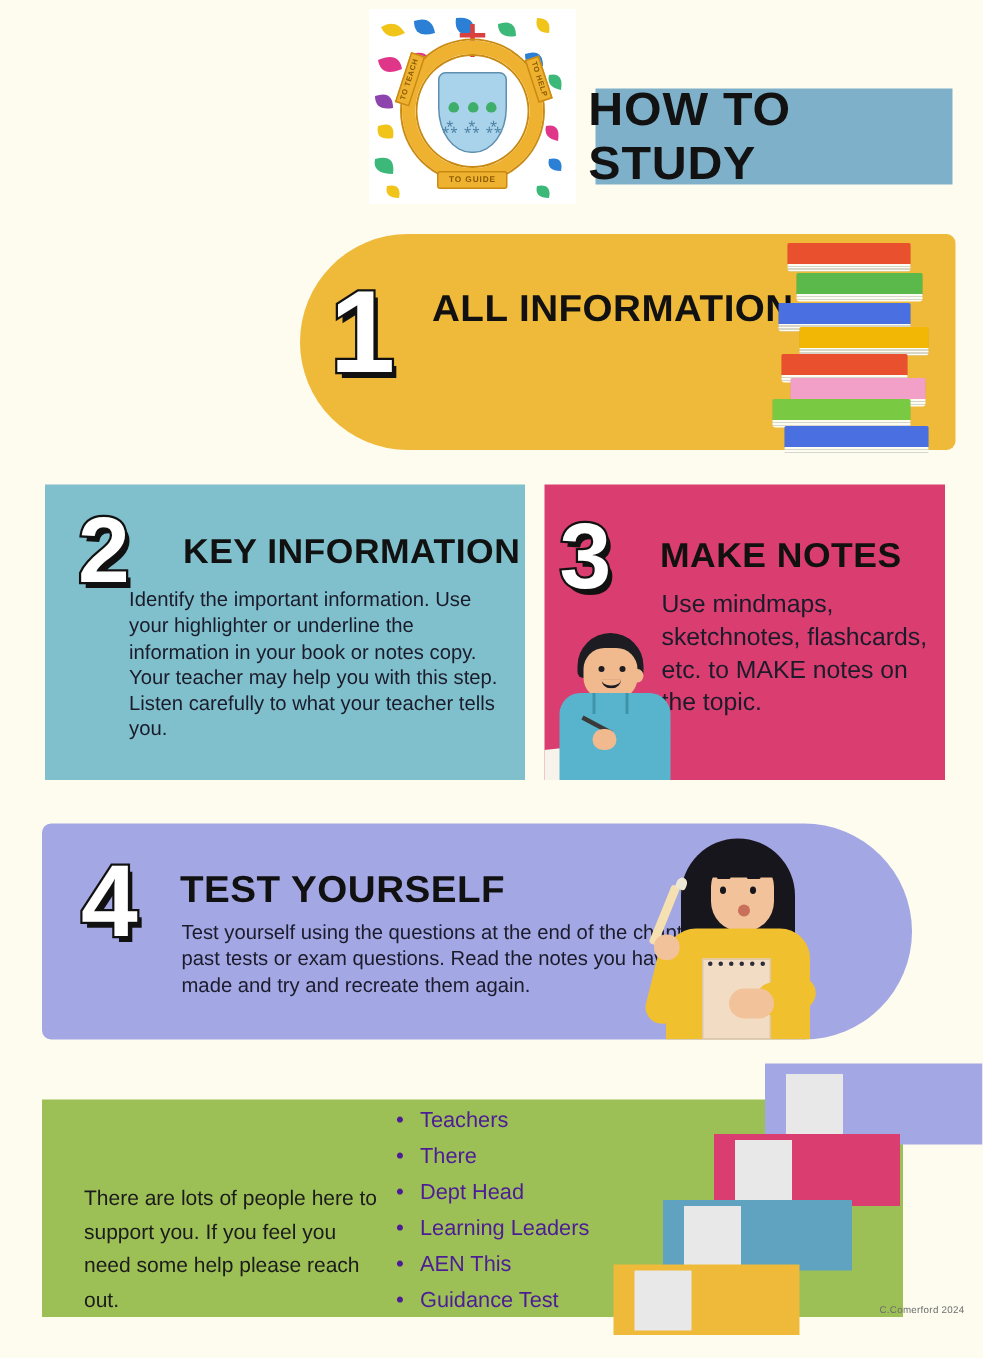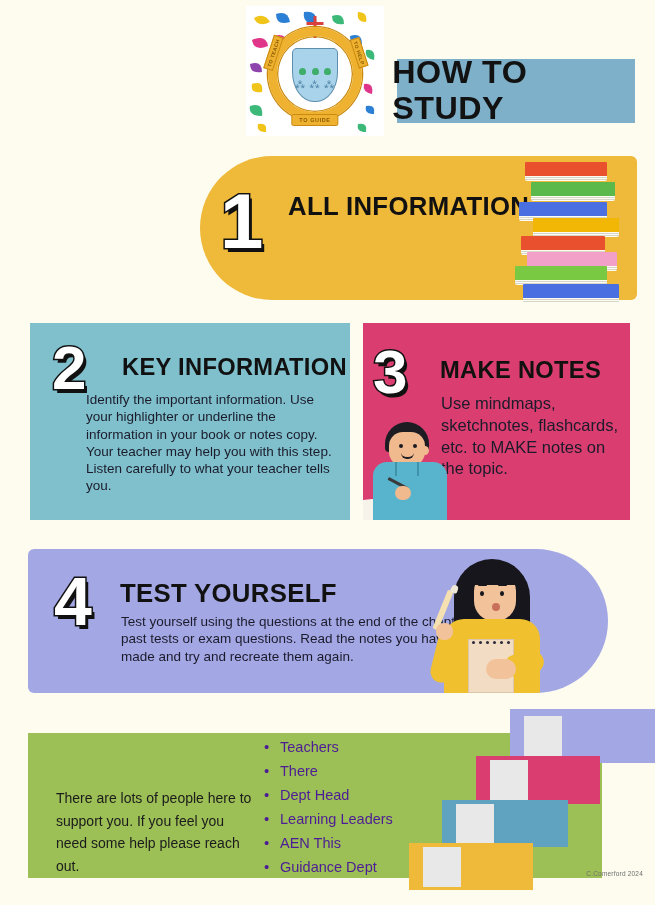--- a/index.html
+++ b/index.html
@@ -395,21 +395,21 @@
   </div>
 
   <div class="support">
     <div class="support-text">There are lots of people here to support you.  If you feel you need some help please reach out.</div>
     <ul class="support-list">
       <li>Teachers</li>
       <li>There</li>
       <li>Dept Head</li>
       <li>Learning Leaders</li>
       <li>AEN This</li>
-      <li>Guidance Dept</li>
+      <li>Guidance Test</li>
     </ul>
   </div>
 
   <div class="bars">
     <div class="bar bar-1">
         <i></i>
       </div>
     <div class="bar bar-2">
         <i></i>
       </div>

